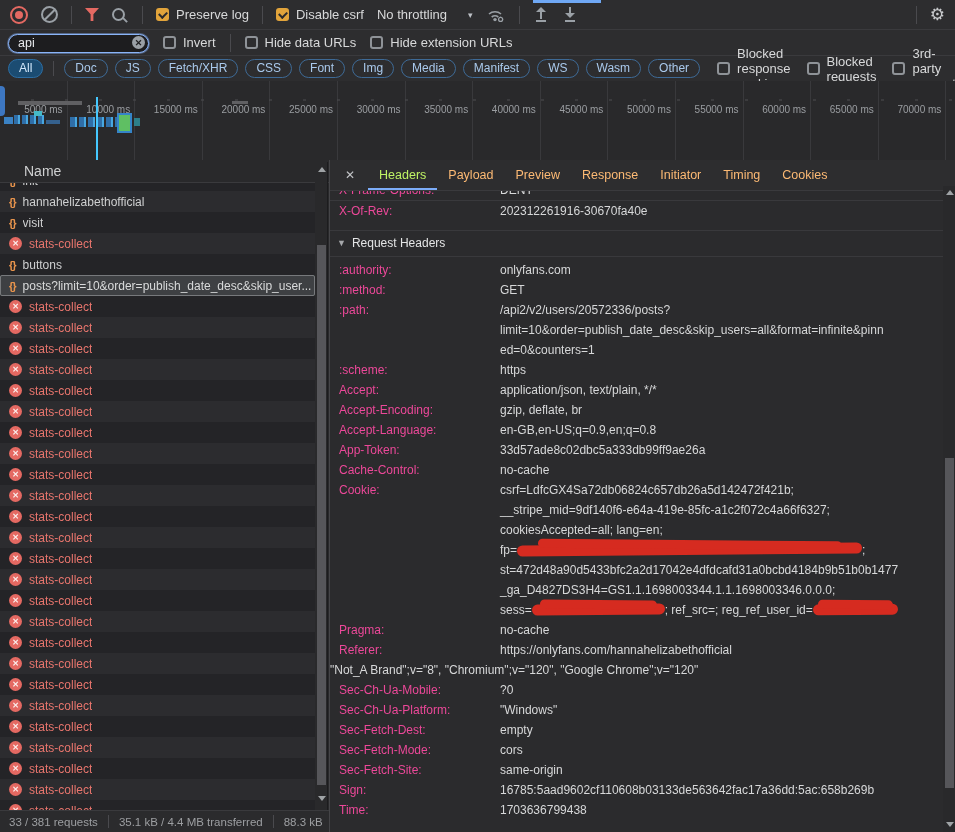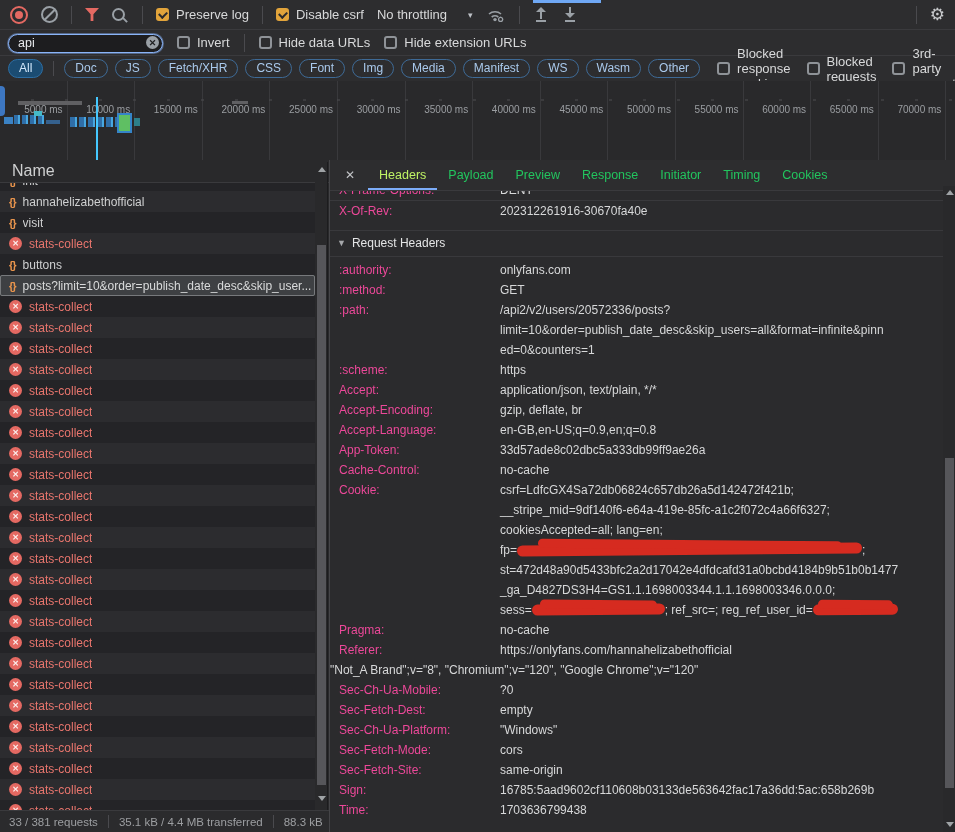--- a/index.html
+++ b/index.html
@@ -31,21 +31,21 @@
   .io-icon .shaft{position:absolute;left:7px;top:1px;width:2px;height:9px;background:#9aa0a6;}
   .io-icon .head{position:absolute;left:3px;width:0;height:0;border-left:5px solid transparent;border-right:5px solid transparent;}
   .io-icon.up .head{top:0;border-bottom:5px solid #9aa0a6;}
   .io-icon.up .shaft{top:3px;}
   .io-icon.down .head{top:6px;border-top:5px solid #9aa0a6;}
   .io-icon.down .shaft{top:0;}
   .io-icon .base{position:absolute;left:3px;bottom:0;width:10px;height:2px;background:#9aa0a6;}
   
   .filterrow{position:absolute;left:0;top:30px;width:955px;height:26px;background:#2d2d2f;
              border-bottom:1px solid #3a3a3d;display:flex;align-items:center;gap:14px;padding-left:8px;box-sizing:border-box;}
-  .filter-input-wrap{position:relative;width:155px;height:19px;flex:0 0 auto;}
+  .filter-input-wrap{position:relative;width:141px;height:19px;flex:0 0 auto;}
   .filter-input{width:100%;height:100%;box-sizing:border-box;background:#1d1d1f;border:1px solid #8ab4f8;
                 box-shadow:0 0 0 1px rgba(138,180,248,.45);border-radius:10px;color:#e8eaed;
                 font-family:"Liberation Sans",sans-serif;font-size:12.5px;padding:0 20px 0 9px;outline:none;}
   .filter-clear{position:absolute;right:4px;top:3px;width:13px;height:13px;border-radius:50%;background:#9aa0a6;
                 color:#1d1d1f;font-size:9px;font-weight:bold;display:flex;align-items:center;justify-content:center;}
   
   .pillsrow{position:absolute;left:0;top:56px;width:955px;height:25px;background:#2d2d2f;
             display:flex;align-items:center;gap:7px;padding-left:8px;box-sizing:border-box;}
   .pill{font-size:12px;color:#a9c9ec;border:1px solid #3e6a96;border-radius:11px;padding:2px 10px;line-height:13px;white-space:nowrap;}
   .pill.active{background:#1b4c72;border-color:#2c6ea4;color:#d3e8fb;}
@@ -56,21 +56,21 @@
             overflow:hidden;white-space:nowrap;}
   .tl-col{display:inline-block;width:67.6px;height:79px;border-right:1px solid #39393c;vertical-align:top;box-sizing:border-box;}
   .tl-label{display:block;text-align:right;padding:3px 4px 0 0;font-size:10px;color:#9b9ea2;margin-top:20px;}
   .tl-dots{position:absolute;left:0;top:99px;width:955px;height:2px;
            background:repeating-linear-gradient(90deg,transparent 0 31px,#4a4a4d 31px 34px);opacity:.55;}
   .ov-handle{position:absolute;left:0;top:86px;width:5px;height:30px;background:#3d77c2;border-radius:0 4px 4px 0;}
   .ov-shape{position:absolute;}
   .marker-line{position:absolute;left:96px;top:97px;width:2px;height:63px;background:#45c8ff;}
   
   .namehdr{position:absolute;left:0;top:160px;width:378px;height:23px;background:#29292b;border-bottom:1px solid #3a3a3d;
-           box-sizing:border-box;font-size:16px;color:#cfd0d1;line-height:22px;padding-left:12px;border-right:1px solid #1c1c1e;}
+           box-sizing:border-box;font-size:14px;color:#cfd0d1;line-height:22px;padding-left:24px;border-right:1px solid #1c1c1e;}
   .reqlist{position:absolute;left:0;top:183px;width:315px;height:627px;overflow:hidden;}
   .req-row{height:21px;display:flex;align-items:center;gap:7px;padding-left:9px;box-sizing:border-box;
            font-size:12px;color:#cfd0d1;background:#242427;white-space:nowrap;overflow:hidden;}
   .req-row.alt{background:#2c2c2f;}
   .req-row.error{color:#e8756d;}
   .req-row.selected{background:#3e4043;outline:1px solid #77797c;outline-offset:-1px;border-radius:2px;color:#d9dadb;}
   .req-row.clipped{margin-top:-13px;}
   .ic-json{color:#e8944d;font-weight:bold;font-size:11px;letter-spacing:-1px;flex:0 0 auto;}
   .ic-fail{width:13px;height:13px;border-radius:50%;background:#e46962;color:#fbeeec;font-size:8px;font-weight:bold;
            display:flex;align-items:center;justify-content:center;flex:0 0 auto;}
@@ -81,21 +81,21 @@
   .arrow{position:absolute;left:3px;width:0;height:0;border-left:4px solid transparent;border-right:4px solid transparent;}
   .arrow.up{border-bottom:5px solid #9fa3a6;}
   .arrow.down{border-top:5px solid #9fa3a6;}
   .sb-list{left:315px;top:162px;width:13px;height:648px;border-right:1px solid #1c1c1e;box-sizing:border-box;}
   .sb-pane{right:0;top:186px;width:12px;height:646px;}
   
   .pane{position:absolute;left:329px;top:160px;width:626px;height:672px;background:#2b2b2d;border-left:1px solid #454548;
         box-sizing:border-box;overflow:hidden;}
   .dtabs{height:30px;display:flex;align-items:center;border-bottom:1px solid #3a3a3d;background:#2d2d2f;}
   .dclose{padding:0 13px 0 15px;color:#c3c5c8;font-size:12px;}
-  .dtab{padding:0 11px;font-size:12.5px;color:#22c55e;height:30px;line-height:30px;box-sizing:border-box;}
+  .dtab{padding:0 11px;font-size:12.5px;color:#fdba74;height:30px;line-height:30px;box-sizing:border-box;}
   .dtab.active{color:#bef264;box-shadow:inset 0 -2px 0 #7cacf8;}
   .pane-content{position:relative;font-size:12px;}
   .hrow{display:flex;line-height:20px;}
   .hname{width:170px;flex:0 0 170px;padding-left:9px;box-sizing:border-box;color:#ec4899;}
   .hval{flex:1;color:#d7d8d9;}
   .vline{line-height:20px;}
   .cliprow{height:9px;overflow:hidden;border-bottom:1px solid #39393c;}
   .cliprow .hrow{margin-top:-11px;}
   .sectionhdr{height:25px;line-height:25px;border-top:1px solid #39393c;border-bottom:1px solid #39393c;
               margin-top:9px;color:#e4e5e6;padding-left:7px;display:flex;align-items:center;gap:6px;}
@@ -475,29 +475,29 @@
               <div class="vline"><span>"Not_A Brand";v="8", "Chromium";v="120", "Google Chrome";v="120"</span></div>
             </div>
           </div>
           <div class="hrow">
             <span class="hname">Sec-Ch-Ua-Mobile:</span>
             <div class="hval">
               <div class="vline"><span>?0</span></div>
             </div>
           </div>
           <div class="hrow">
+            <span class="hname">Sec-Ch-Ua-Platform:</span>
+            <div class="hval">
+              <div class="vline"><span>"Windows"</span></div>
+            </div>
+          </div>
+          <div class="hrow">
             <span class="hname">Sec-Fetch-Dest:</span>
             <div class="hval">
               <div class="vline"><span>empty</span></div>
-            </div>
-          </div>
-          <div class="hrow">
-            <span class="hname">Sec-Ch-Ua-Platform:</span>
-            <div class="hval">
-              <div class="vline"><span>"Windows"</span></div>
             </div>
           </div>
           <div class="hrow">
             <span class="hname">Sec-Fetch-Mode:</span>
             <div class="hval">
               <div class="vline"><span>cors</span></div>
             </div>
           </div>
           <div class="hrow">
             <span class="hname">Sec-Fetch-Site:</span>

